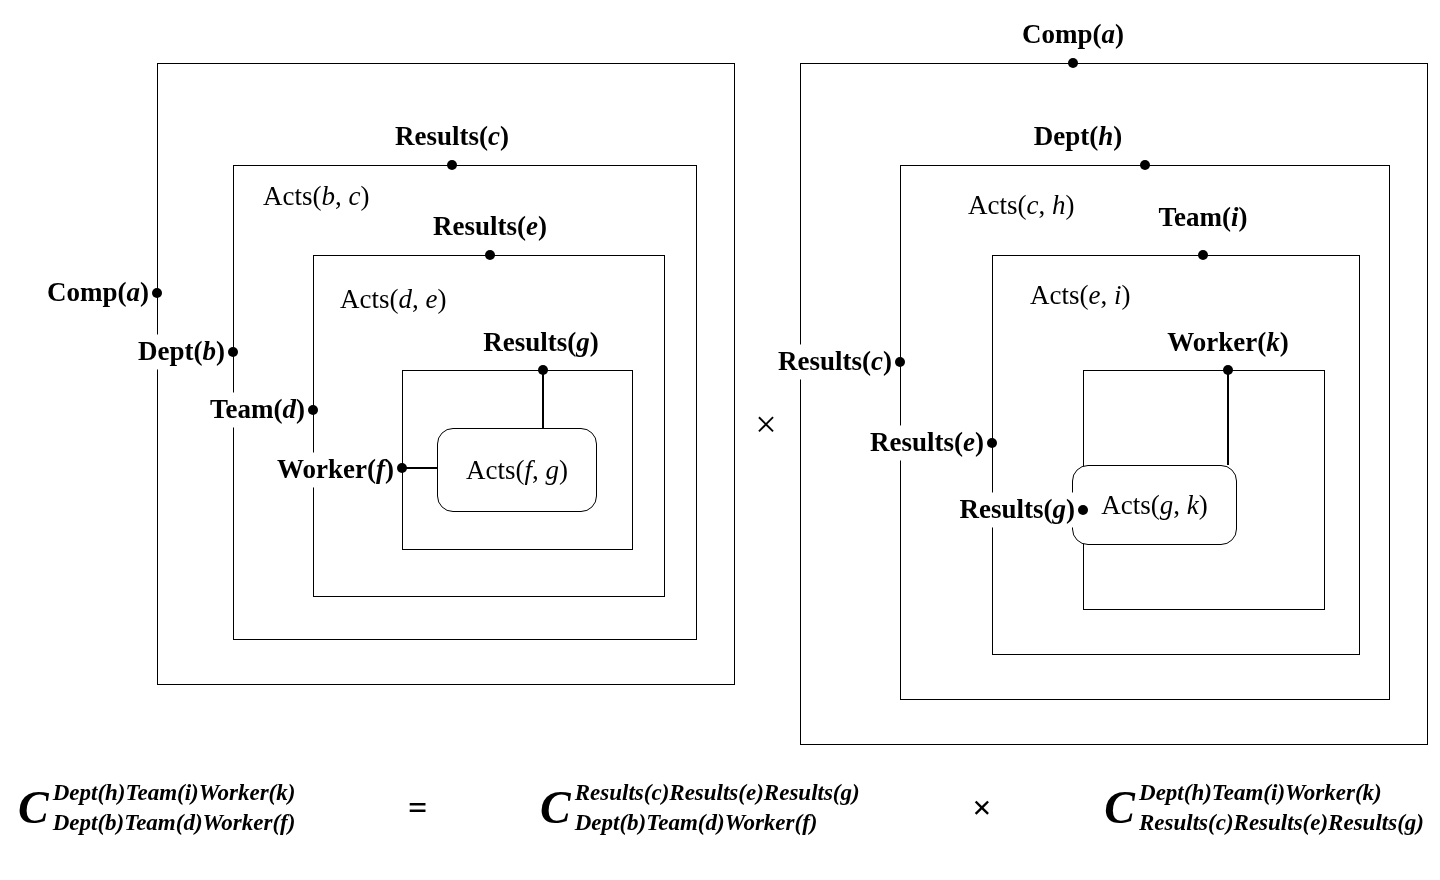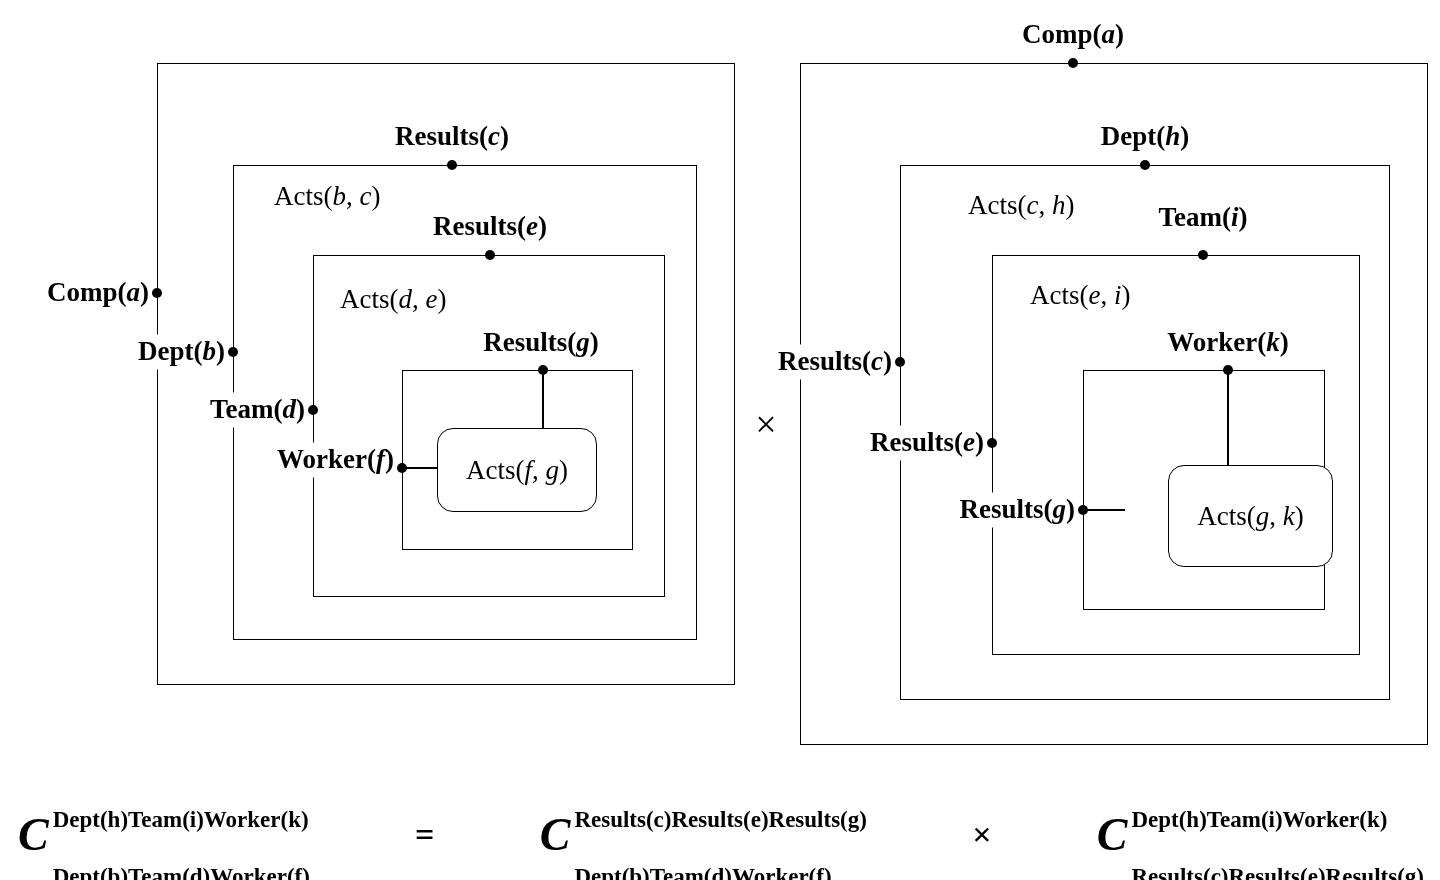--- a/index.html
+++ b/index.html
@@ -18,21 +18,21 @@
   .lbl-port { transform: translate(-100%, -50%); background: #fff; padding: 2px 0 2px 4px; }
   .corner   { position: absolute; font-size: 27px; white-space: nowrap; z-index: 3; }
 
   .times-big { position: absolute; font-size: 38px; transform: translate(-50%, -50%); z-index: 3; }
 
   .formula  { position: absolute; left: 18px; top: 778px; width: 1406px;
               display: flex; align-items: center; justify-content: space-between; }
   .cterm    { display: inline-flex; align-items: center; }
   .cbase    { font-size: 46px; font-style: italic; font-weight: bold; line-height: 1; }
   .cscripts { display: inline-flex; flex-direction: column; margin-left: 4px; }
-  .csup, .csub { font-size: 23px; font-weight: bold; line-height: 1.3; margin-top: 27px; }
+  .csup, .csub { font-size: 23px; font-style: italic; font-weight: bold; line-height: 1.3; }
   .cop      { font-size: 34px; font-weight: bold; padding: 0 4px; }
 </style>
 </head>
 <body>
 
 <div class="figure">
 
   <div class="box" style="left:157px; top:63px;  width:578px; height:622px;"></div>
   <div class="box" style="left:233px; top:165px; width:464px; height:475px;"></div>
   <div class="box" style="left:313px; top:255px; width:352px; height:342px;"></div>
@@ -49,53 +49,53 @@
   <span class="dot" style="left:233px; top:352px;"></span>
   <span class="dot" style="left:313px; top:410px;"></span>
   <span class="dot" style="left:402px; top:468px;"></span>
   <span class="dot" style="left:452px; top:165px;"></span>
   <span class="dot" style="left:490px; top:255px;"></span>
   <span class="dot" style="left:543px; top:370px;"></span>
 
   <span class="lbl lbl-port" style="left:149px; top:293px;">Comp(<i>a</i>)</span>
   <span class="lbl lbl-port" style="left:225px; top:352px;">Dept(<i>b</i>)</span>
   <span class="lbl lbl-port" style="left:305px; top:410px;">Team(<i>d</i>)</span>
-  <span class="lbl lbl-port" style="left:394px; top:460px;">Worker(<i>f</i>)</span>
+  <span class="lbl lbl-port" style="left:394px; top:470px;">Worker(<i>f</i>)</span>
 
   <span class="lbl lbl-top" style="left:452px; top:121px;">Results(<i>c</i>)</span>
   <span class="lbl lbl-top" style="left:490px; top:211px;">Results(<i>e</i>)</span>
   <span class="lbl lbl-top" style="left:541px; top:327px;">Results(<i>g</i>)</span>
 
-  <span class="corner" style="left:263px; top:181px;margin-left:11px;">Acts(<i>b</i>, <i>c</i>)</span>
+  <span class="corner" style="left:263px; top:181px;">Acts(<i>b</i>, <i>c</i>)</span>
   <span class="corner" style="left:340px; top:284px;">Acts(<i>d</i>, <i>e</i>)</span>
 
   <span class="times-big" style="left:766px; top:424px;">×</span>
 
   <div class="box" style="left:800px;  top:63px;  width:628px; height:682px;"></div>
   <div class="box" style="left:900px;  top:165px; width:490px; height:535px;"></div>
   <div class="box" style="left:992px;  top:255px; width:368px; height:400px;"></div>
   <div class="box" style="left:1083px; top:370px; width:242px; height:240px;"></div>
 
   <div class="wire" style="left:1227px; top:370px; width:2px;  height:95px;"></div>
   <div class="wire" style="left:1083px; top:509px; width:42px; height:2px;"></div>
 
-  <div class="core" style="left:1168px; top:465px; width:165px; height:102px;">
+  <div class="core" style="left:1072px; top:465px; width:165px; height:80px;">
     <span>Acts(<i>g</i>, <i>k</i>)</span>
   </div>
 
   <span class="dot" style="left:1073px; top:63px;"></span>
   <span class="dot" style="left:1145px; top:165px;"></span>
   <span class="dot" style="left:1203px; top:255px;"></span>
   <span class="dot" style="left:1228px; top:370px;"></span>
   <span class="dot" style="left:900px;  top:362px;"></span>
   <span class="dot" style="left:992px;  top:443px;"></span>
   <span class="dot" style="left:1083px; top:510px;"></span>
 
   <span class="lbl lbl-top" style="left:1073px; top:19px;">Comp(<i>a</i>)</span>
-  <span class="lbl lbl-top" style="left:1145px; top:121px;">Dept(<i>h</i>)</span>
+  <span class="lbl lbl-top" style="left:1078px; top:121px;">Dept(<i>h</i>)</span>
   <span class="lbl lbl-top" style="left:1203px; top:202px;">Team(<i>i</i>)</span>
   <span class="lbl lbl-top" style="left:1228px; top:327px;">Worker(<i>k</i>)</span>
 
   <span class="lbl lbl-port" style="left:892px;  top:362px;">Results(<i>c</i>)</span>
   <span class="lbl lbl-port" style="left:984px;  top:443px;">Results(<i>e</i>)</span>
   <span class="lbl lbl-port" style="left:1075px; top:510px;">Results(<i>g</i>)</span>
 
   <span class="corner" style="left:968px;  top:190px;">Acts(<i>c</i>, <i>h</i>)</span>
   <span class="corner" style="left:1030px; top:280px;">Acts(<i>e</i>, <i>i</i>)</span>
 

